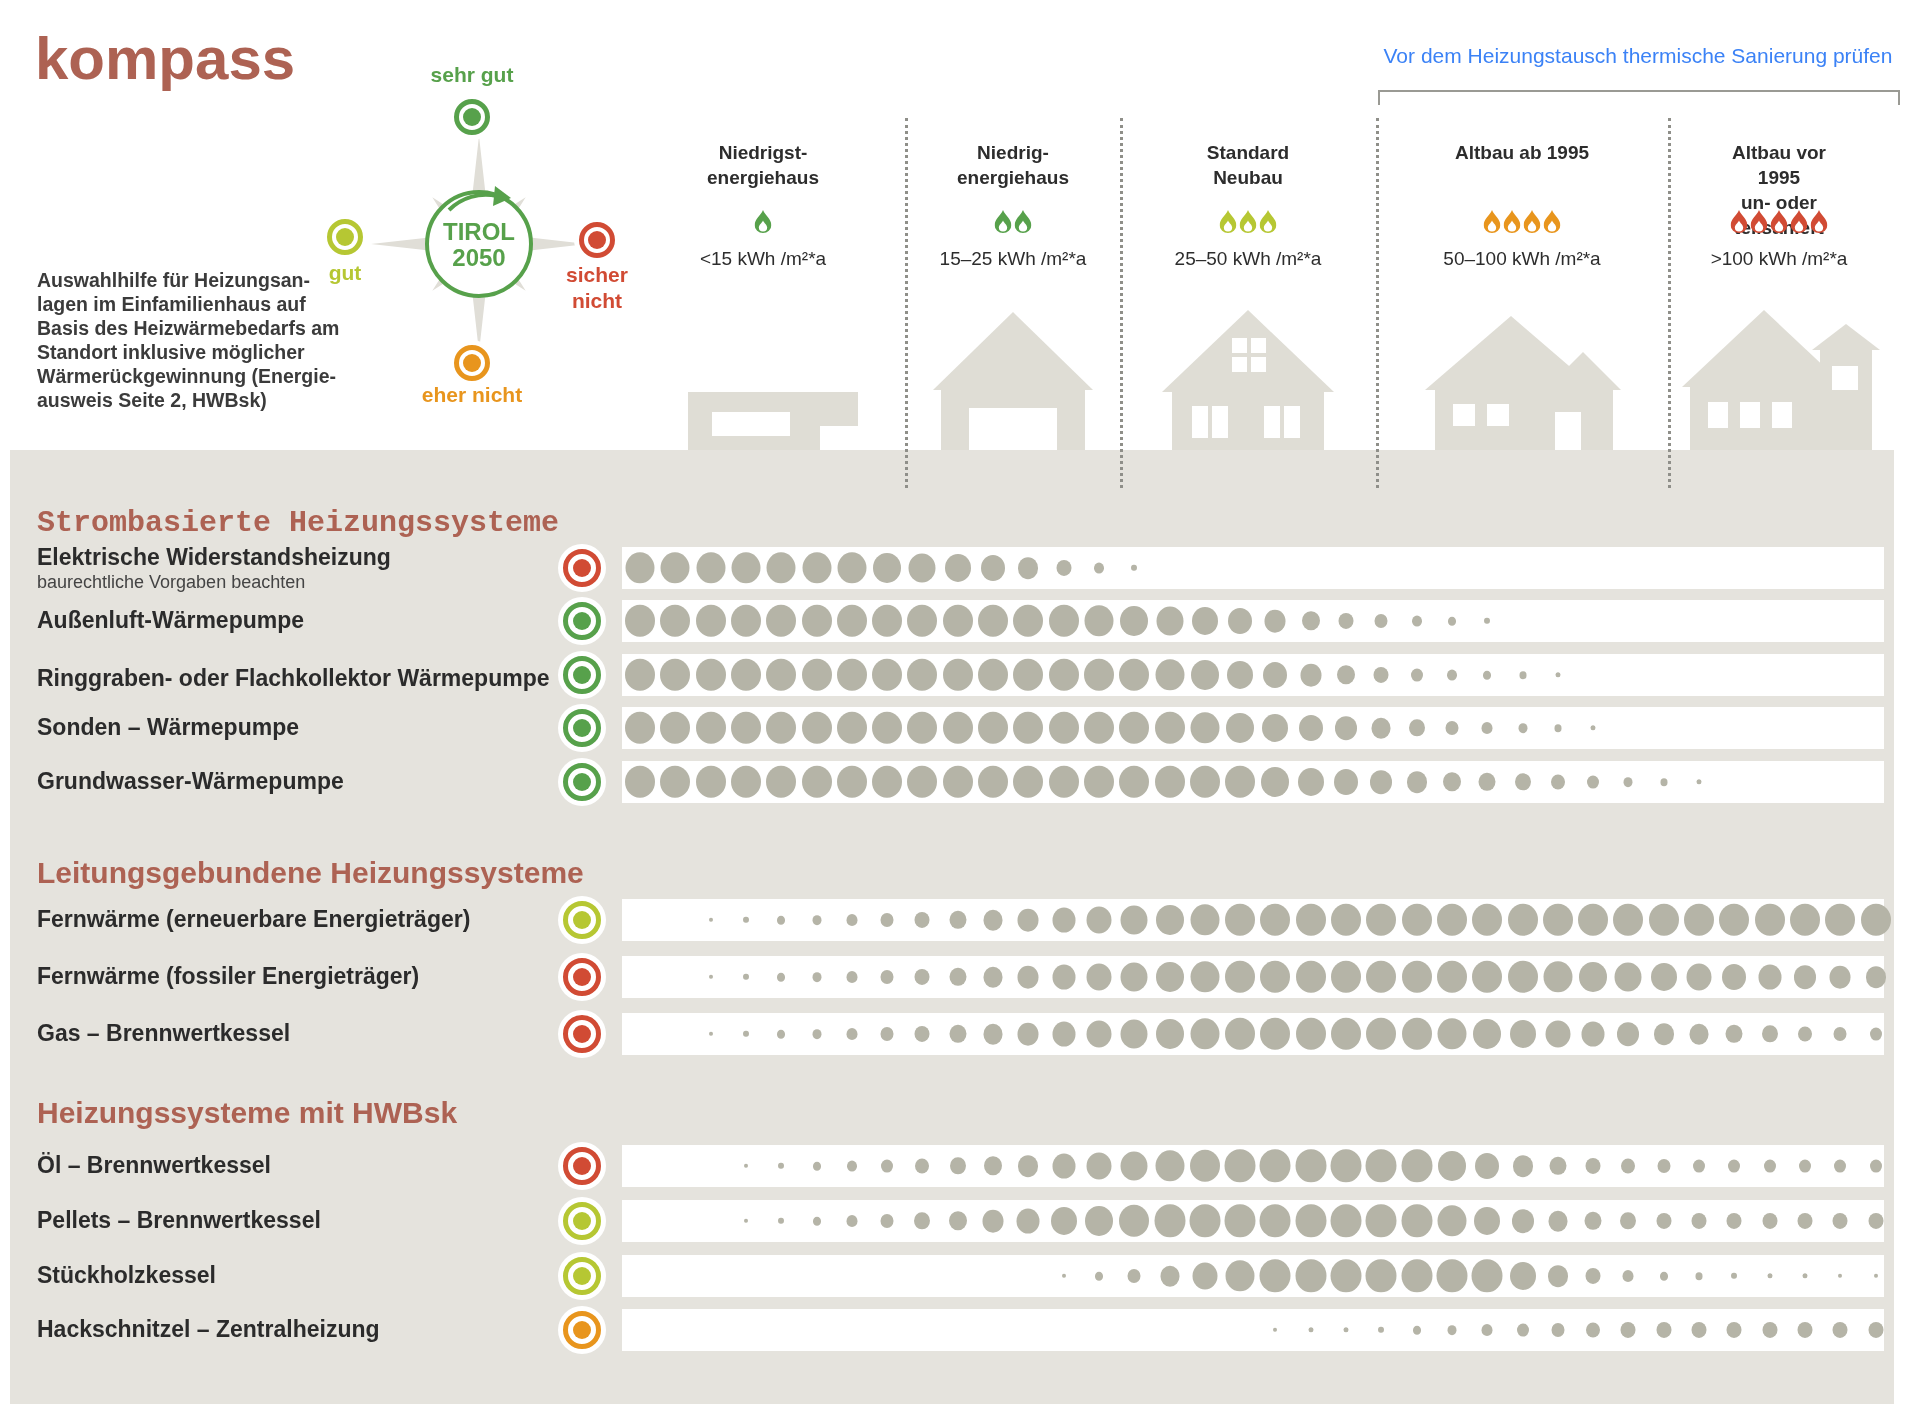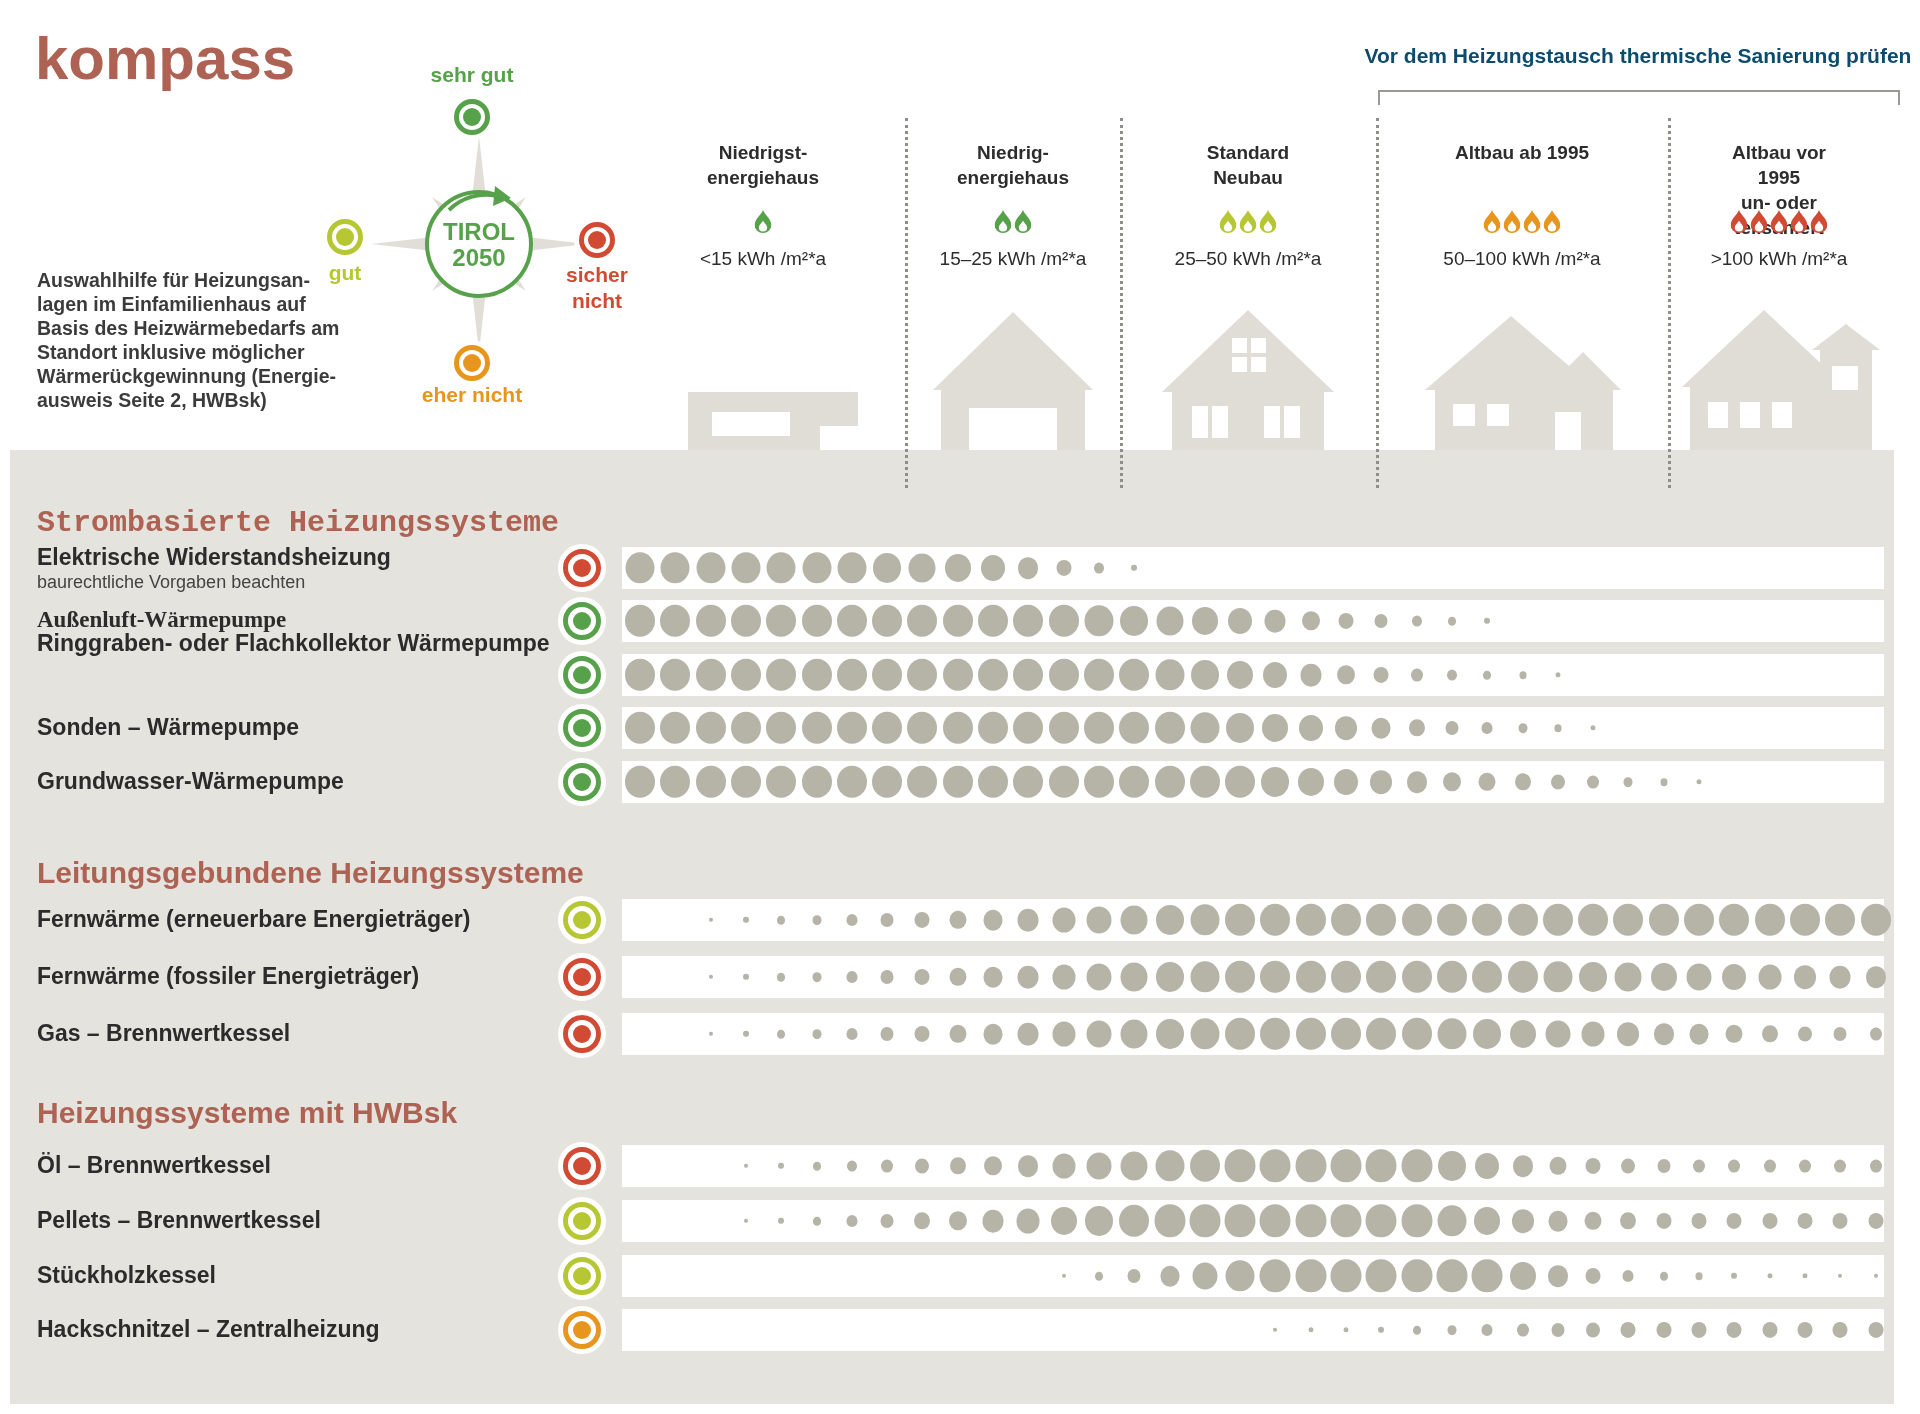--- a/index.html
+++ b/index.html
@@ -4,21 +4,21 @@
 <style>
   html,body{margin:0;padding:0;background:#fff;}
   #page{position:relative;width:1920px;height:1414px;background:#ffffff;overflow:hidden;
         font-family:"Liberation Sans", sans-serif;color:#333;}
   .abs{position:absolute;}
   #panel{position:absolute;left:10px;top:450px;width:1884px;height:954px;background:#e5e3dd;}
   #title{position:absolute;left:35px;top:26px;font-size:60px;font-weight:700;color:#ad6253;line-height:66px;}
   #description{position:absolute;left:37px;top:268px;font-size:19.5px;font-weight:700;color:#3b3b3b;
                line-height:24px;white-space:pre-line;}
   #banner-text{position:absolute;top:44px;left:1638px;transform:translateX(-50%);font-size:21px;
-               font-weight:700;color:#0c4a6e;white-space:nowrap;}
+               font-weight:400;color:#3b82f6;white-space:nowrap;}
   #bracket{position:absolute;left:1378px;top:90px;width:518px;height:13px;
            border-top:2px solid #9a9a94;border-left:2px solid #9a9a94;border-right:2px solid #9a9a94;}
   .divider{position:absolute;top:118px;height:370px;width:0;border-left:3px dotted #8f8f89;}
   .cat-name{position:absolute;transform:translateX(-50%);text-align:center;font-size:19px;font-weight:700;
             color:#2d2d2d;line-height:25px;white-space:pre-line;top:140px;}
   .flame-row{position:absolute;transform:translateX(-50%);top:210px;display:flex;gap:3px;}
   .kwh{position:absolute;transform:translateX(-50%);top:248px;font-size:19px;color:#2d2d2d;white-space:nowrap;}
   .section-heading{position:absolute;left:37px;font-size:30px;font-weight:700;color:#ad6253;white-space:nowrap;}
   #note{position:absolute;left:1256px;transform:translateX(-50%);top:506px;font-size:21px;font-weight:700;
         color:#2d2d2d;white-space:nowrap;}
@@ -243,21 +243,21 @@
         <div class="dot" style="width: 29px; height: 31.32px; left: 229.8px; top: 21px;"></div>
         <div class="dot" style="width: 28px; height: 30.24px; left: 265.1px; top: 21px;"></div>
         <div class="dot" style="width: 27px; height: 29.16px; left: 300.4px; top: 21px;"></div>
         <div class="dot" style="width: 26px; height: 28.08px; left: 335.7px; top: 21px;"></div>
         <div class="dot" style="width: 24px; height: 25.92px; left: 371px; top: 21px;"></div>
         <div class="dot" style="width: 20px; height: 21.6px; left: 406.3px; top: 21px;"></div>
         <div class="dot" style="width: 15px; height: 16.2px; left: 441.6px; top: 21px;"></div>
         <div class="dot" style="width: 10px; height: 10.8px; left: 476.9px; top: 21px;"></div>
         <div class="dot" style="width: 6px; height: 6.48px; left: 512.2px; top: 21px;"></div>
       </div>
-      <div class="row-label" style="top: 607px; font-family: Liberation Serif, serif;">Außenluft-Wärmepumpe</div>
+      <div class="row-label" style="top: 607px;">Außenluft-Wärmepumpe</div>
       <div class="donut" style="left: 582px; top: 621px; width: 48px; height: 48px;">
         <div class="halo" style="width: 48px; height: 48px;"></div>
         <div class="ring" style="width: 38px; height: 38px; left: 5px; top: 5px; border: 5px solid rgb(87, 161, 75);"></div>
         <div class="core" style="width: 18px; height: 18px; left: 15px; top: 15px; background: rgb(87, 161, 75);"></div>
       </div>
       <div class="bar" style="top: 600px;">
         <div class="dot" style="width: 30px; height: 32.4px; left: 18px; top: 21px;"></div>
         <div class="dot" style="width: 30px; height: 32.4px; left: 53.3px; top: 21px;"></div>
         <div class="dot" style="width: 30px; height: 32.4px; left: 88.6px; top: 21px;"></div>
         <div class="dot" style="width: 30px; height: 32.4px; left: 123.9px; top: 21px;"></div>
@@ -276,21 +276,21 @@
         <div class="dot" style="width: 26px; height: 28.08px; left: 582.8px; top: 21px;"></div>
         <div class="dot" style="width: 24px; height: 25.92px; left: 618.1px; top: 21px;"></div>
         <div class="dot" style="width: 21px; height: 22.68px; left: 653.4px; top: 21px;"></div>
         <div class="dot" style="width: 18px; height: 19.44px; left: 688.7px; top: 21px;"></div>
         <div class="dot" style="width: 15px; height: 16.2px; left: 724px; top: 21px;"></div>
         <div class="dot" style="width: 13px; height: 14.04px; left: 759.3px; top: 21px;"></div>
         <div class="dot" style="width: 10px; height: 10.8px; left: 794.6px; top: 21px;"></div>
         <div class="dot" style="width: 8px; height: 8.64px; left: 829.9px; top: 21px;"></div>
         <div class="dot" style="width: 6px; height: 6.48px; left: 865.2px; top: 21px;"></div>
       </div>
-      <div class="row-label" style="top: 630px;">Ringgraben- oder Flachkollektor Wärmepumpe</div>
+      <div class="row-label" style="top: 665px;">Ringgraben- oder Flachkollektor Wärmepumpe</div>
       <div class="donut" style="left: 582px; top: 675px; width: 48px; height: 48px;">
         <div class="halo" style="width: 48px; height: 48px;"></div>
         <div class="ring" style="width: 38px; height: 38px; left: 5px; top: 5px; border: 5px solid rgb(87, 161, 75);"></div>
         <div class="core" style="width: 18px; height: 18px; left: 15px; top: 15px; background: rgb(87, 161, 75);"></div>
       </div>
       <div class="bar" style="top: 654px;">
         <div class="dot" style="width: 30px; height: 32.4px; left: 18px; top: 21px;"></div>
         <div class="dot" style="width: 30px; height: 32.4px; left: 53.3px; top: 21px;"></div>
         <div class="dot" style="width: 30px; height: 32.4px; left: 88.6px; top: 21px;"></div>
         <div class="dot" style="width: 30px; height: 32.4px; left: 123.9px; top: 21px;"></div>

